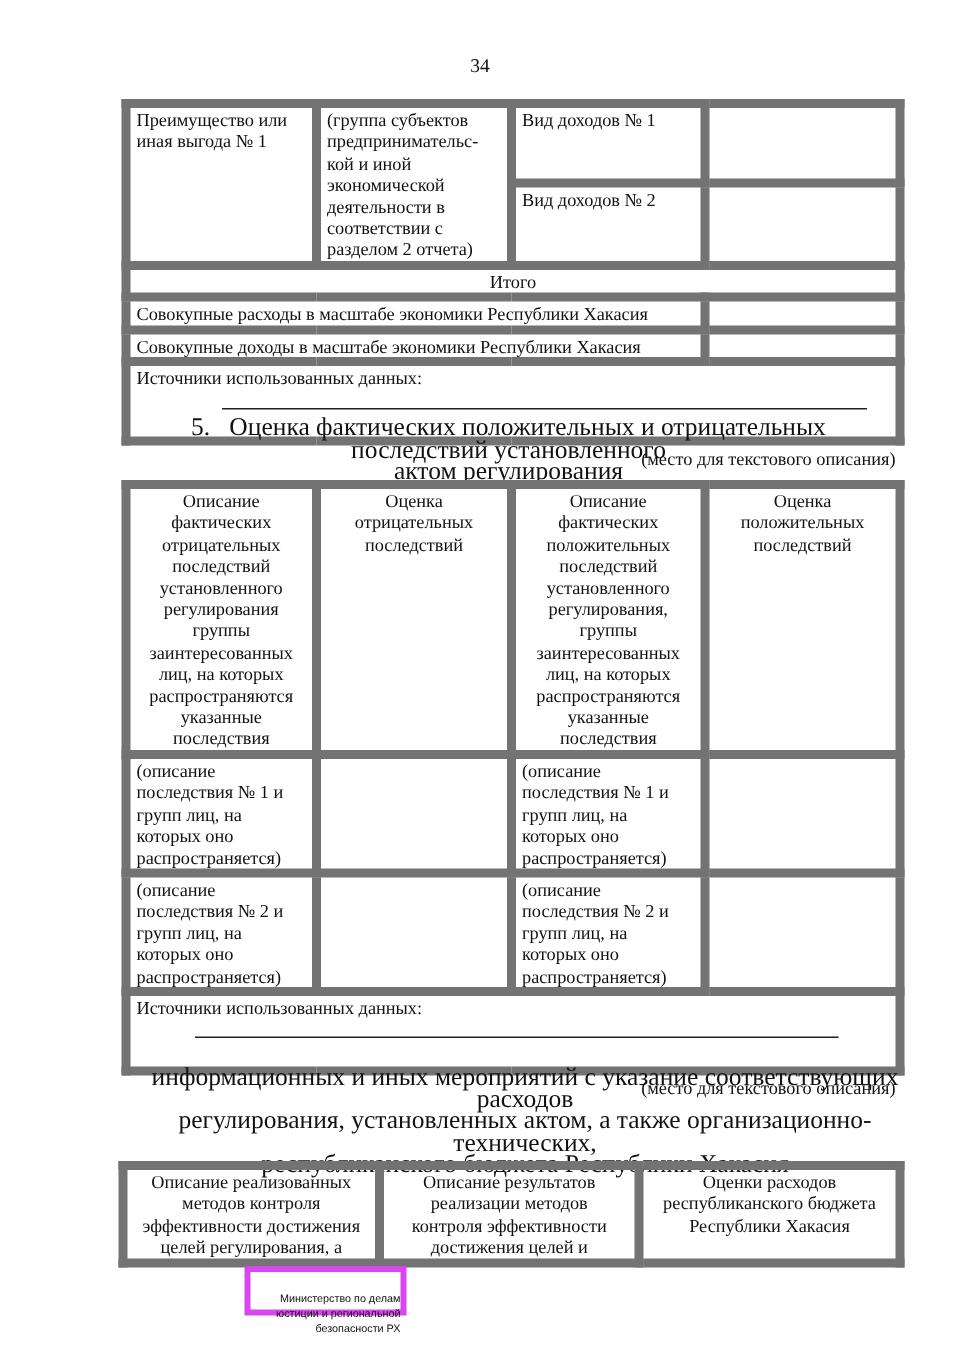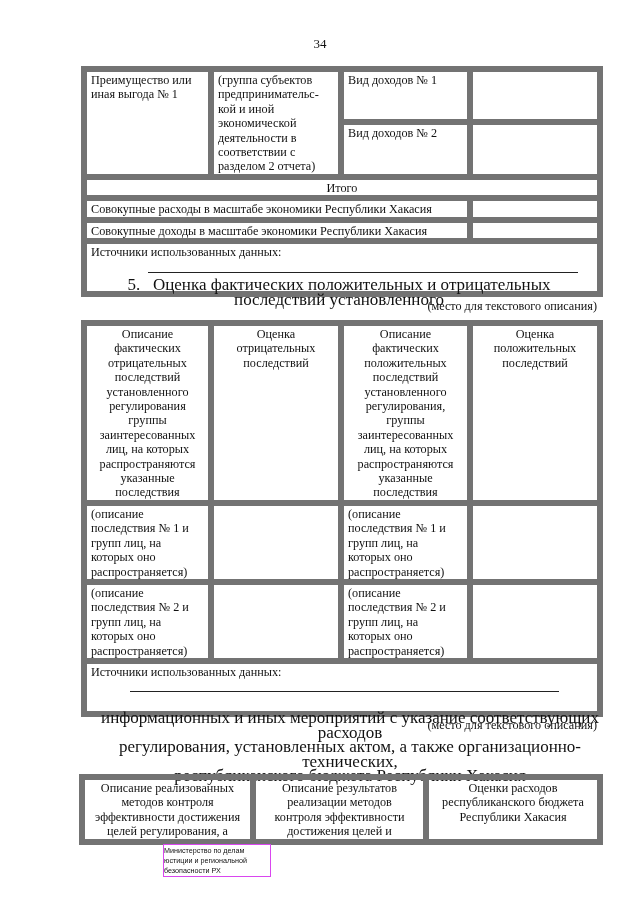--- a/index.html
+++ b/index.html
@@ -7,23 +7,23 @@
          font-family:"Liberation Serif", "DejaVu Serif", serif; color:#111; }
   .abs { position:absolute; }
   .page-number { left:0; width:640px; top:36px; text-align:center; font-size:13px; }
   table { border-collapse:collapse; position:absolute; font-size:12.2px; line-height:14.4px; table-layout:fixed; }
   td { border:6px solid #737373; vertical-align:top; padding:1px 4px 0 4px; }
   .c { text-align:center; }
   .sources-cell { padding-top:1px; height:46px; position:relative; }
   .rule { position:absolute; border-top:1px solid #222; }
   .place-text { position:absolute; left:0; right:0; text-align:right;margin-top:24px; }
   .section-heading { font-size:17px; line-height:14.5px; text-align:center; }
-  .stamp { left:163px; top:844px; width:108px; height:33px; border:1px solid #d946ef;
+  .stamp { left:163px; top:844px; width:108px; height:33px; border:4px solid #d946ef;
            font-family:"Liberation Sans", "DejaVu Sans", sans-serif; font-size:7.2px; line-height:10px;
-           text-align:left; padding-top:1px; box-sizing:border-box; }
+           text-align:right; padding-top:13px; box-sizing:border-box; }
 </style>
 </head>
 <body>
 
 <div class="abs page-number">34</div>
 
 <table style="left:81px; top:66px; width:516px;">
   <colgroup>
       <col style="width:127px">
       <col style="width:130px">
@@ -68,20 +68,21 @@
       <div>Источники использованных данных:</div>
       <div class="rule" style="left:61px; width:430px; top:28px;"></div>
       <div class="place-text c" style="top:31px;">(место для текстового описания)</div>
     </td>
   </tr>
 </tbody>
   </table>
 
 <div class="abs section-heading" style="left:81px; width:516px; top:278px;">
   <div><span>5.</span>&nbsp;&nbsp;&nbsp;<span>Оценка фактических положительных и отрицательных последствий установленного</span></div>
+  <div>актом регулирования</div>
 </div>
 
 <table style="left:81px; top:320px; width:516px;border-radius:11px;">
   <colgroup>
       <col style="width:127px">
       <col style="width:130px">
       <col style="width:129px">
       <col style="width:130px">
     </colgroup>
   <tbody>

